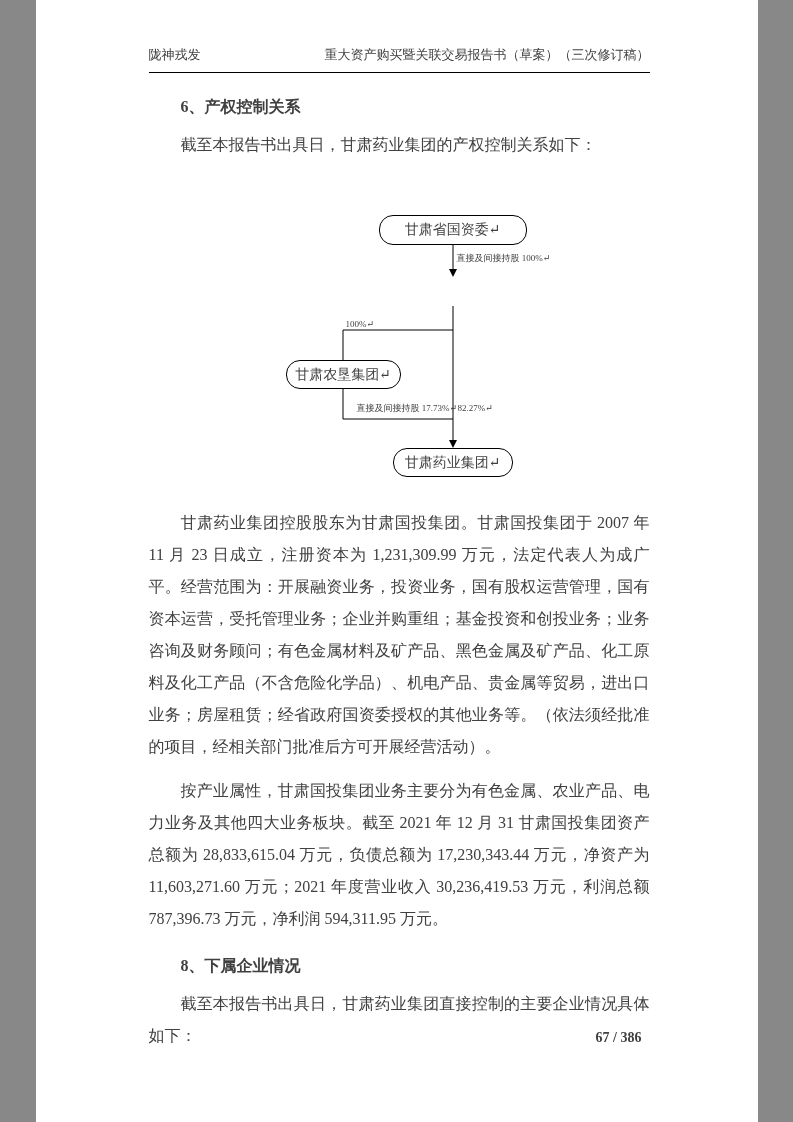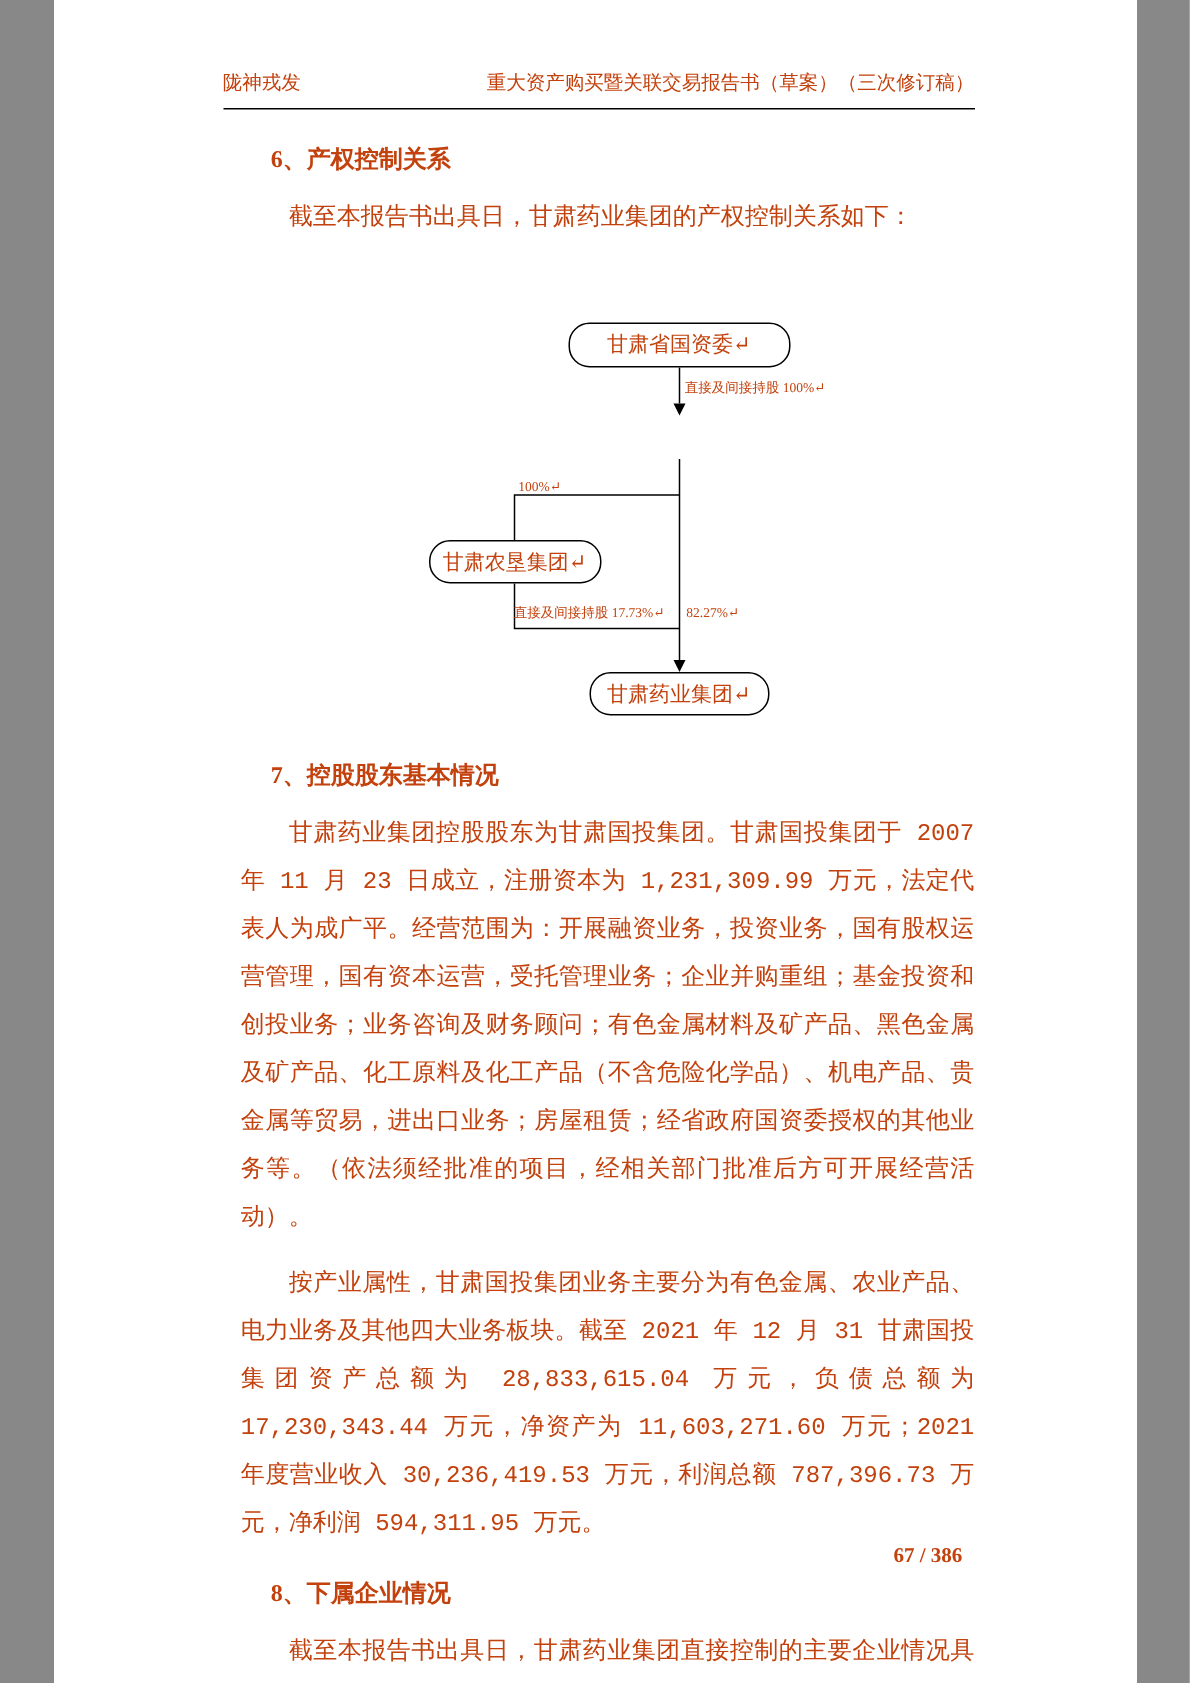--- a/index.html
+++ b/index.html
@@ -1,21 +1,21 @@
 <!DOCTYPE html>
 <html><head>
 <meta charset="utf-8">
 <style>
   html,body{margin:0;padding:0;background:#888;}
   .page{
     position:relative;
     width:722px;height:1122px;
     margin:0 auto;
     background:#ffffff;
-    color:#c2410c;
+    color:#404040;
     font-family:"Liberation Serif","DejaVu Serif",serif;
     overflow:hidden;
   }
   
   .hdr{
     position:absolute;top:46px;left:113px;right:108px;
     display:flex;justify-content:space-between;align-items:flex-end;
     font-size:13px;
     border-bottom:1px solid #000;
     padding-bottom:8px;
@@ -28,22 +28,21 @@
     font-size:16px;font-weight:bold;
     text-indent:2em;
     margin:20px 0 0 0;
     line-height:21px;
   }
   h3.sec.first{margin-top:8px;}
   p.body{
     font-size:16px;line-height:32px;
     text-align:justify;
     text-indent:2em;
-    margin:12px 0 0 12px;
-    font-family:Liberation Mono, monospace;
+    margin:12px 0 0 0;
   }
   
   .diagram{
     position:relative;
     height:282px;
     margin:44px 0 20px 0;
   }
   .diagram svg{position:absolute;left:0;top:0;}
   .dbox{
     position:absolute;
@@ -98,28 +97,27 @@
 
       <div class="dbox" style="left:230px;top:10px;width:148px;height:30px;">甘肃省国资委↵</div>
 
       <div class="dlabel" style="left:308px;top:48px;">直接及间接持股 100%↵</div>
 
 
       <div class="dlabel" style="left:197px;top:114px;">100%↵</div>
 
       <div class="dbox" style="left:137px;top:155px;width:115px;height:29px;">甘肃农垦集团↵</div>
 
-      <div class="dlabel" style="left:194px;top:198px;">直接及间接持股 17.73%↵</div>
+      <div class="dlabel" style="left:208px;top:198px;">直接及间接持股 17.73%↵</div>
 
       <div class="dlabel" style="left:309px;top:198px;">82.27%↵</div>
 
       <div class="dbox" style="left:244px;top:243px;width:120px;height:29px;">甘肃药业集团↵</div>
     </div>
 
-    <h3 class="sec">7、控股股东基本情况</h3>
     <p class="body">甘肃药业集团控股股东为甘肃国投集团。甘肃国投集团于 2007 年 11 月 23 日成立，注册资本为 1,231,309.99 万元，法定代表人为成广平。经营范围为：开展融资业务，投资业务，国有股权运营管理，国有资本运营，受托管理业务；企业并购重组；基金投资和创投业务；业务咨询及财务顾问；有色金属材料及矿产品、黑色金属及矿产品、化工原料及化工产品（不含危险化学品）、机电产品、贵金属等贸易，进出口业务；房屋租赁；经省政府国资委授权的其他业务等。（依法须经批准的项目，经相关部门批准后方可开展经营活动）。</p>
     <p class="body">按产业属性，甘肃国投集团业务主要分为有色金属、农业产品、电力业务及其他四大业务板块。截至 2021 年 12 月 31 甘肃国投集团资产总额为 28,833,615.04 万元，负债总额为 17,230,343.44 万元，净资产为 11,603,271.60 万元；2021 年度营业收入 30,236,419.53 万元，利润总额 787,396.73 万元，净利润 594,311.95 万元。</p>
 
     <h3 class="sec">8、下属企业情况</h3>
     <p class="body">截至本报告书出具日，甘肃药业集团直接控制的主要企业情况具体如下：</p>
 
   </div>
 
   <div class="ftr">
     <span>67 / 386</span>

